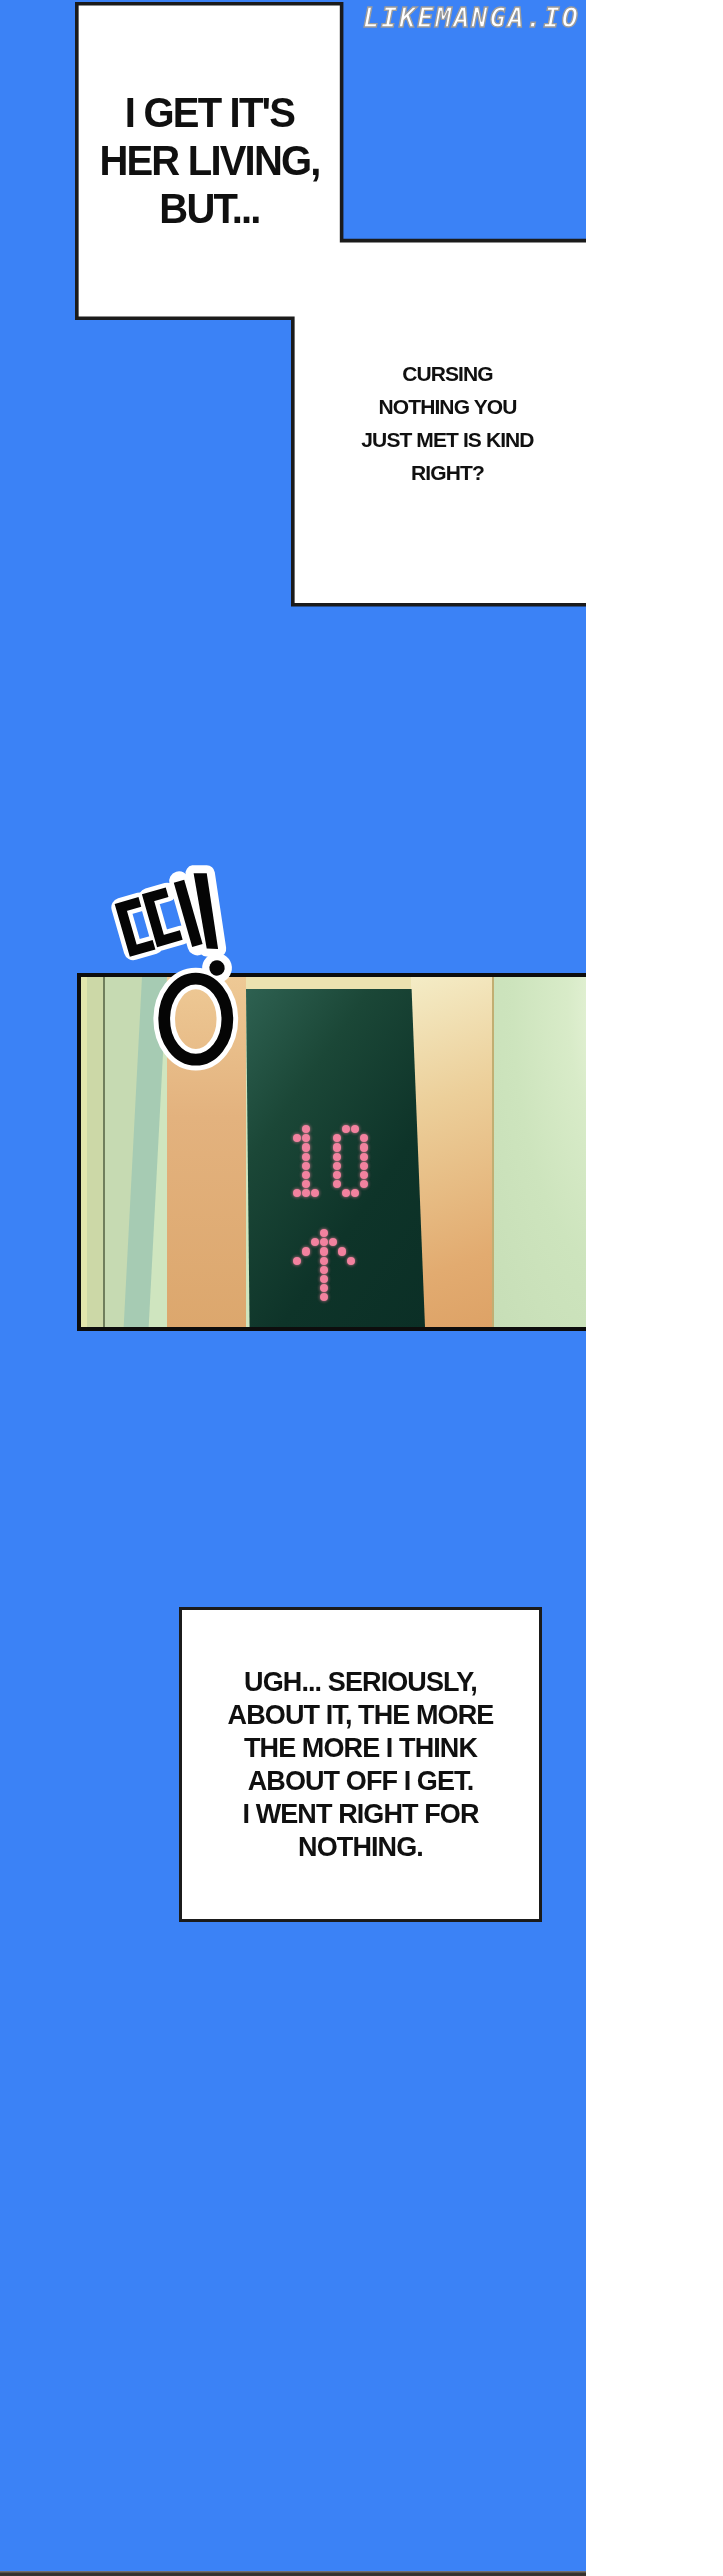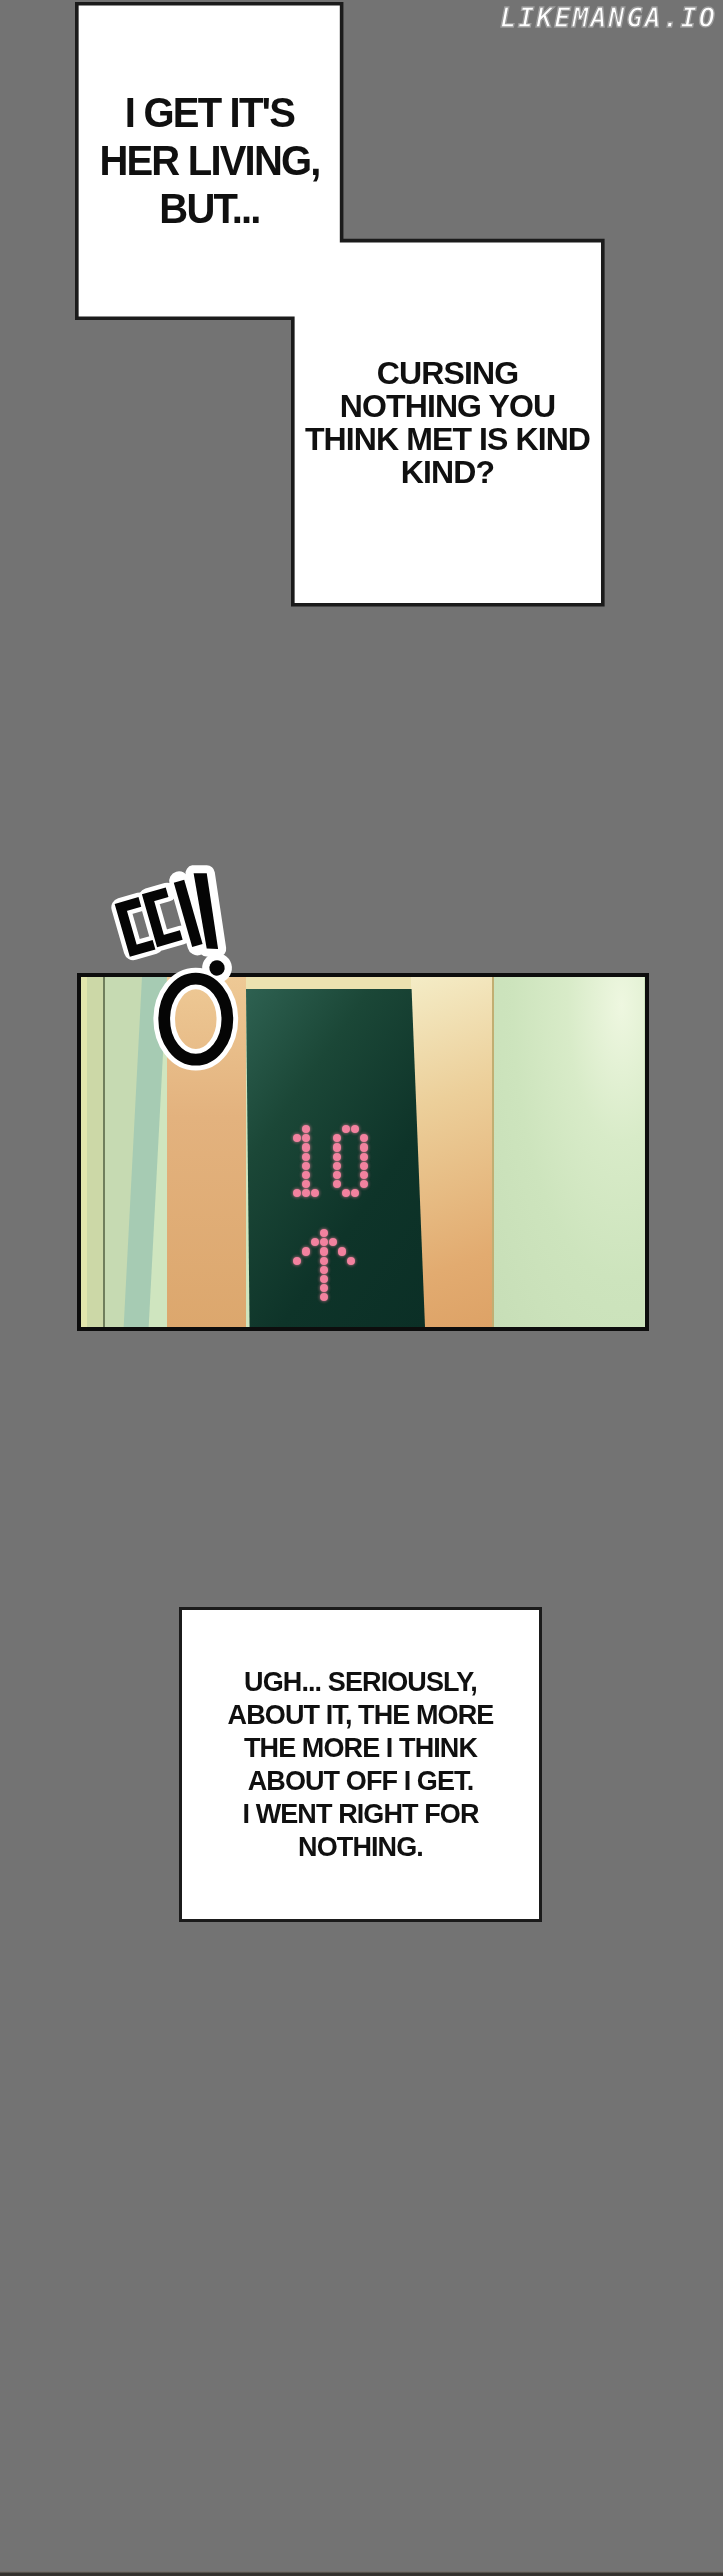--- a/index.html
+++ b/index.html
@@ -1,19 +1,19 @@
 <!DOCTYPE html>
 <html style="font-size:14.5px"><head>
 <meta charset="utf-8">
 <style>
   html,body{margin:0;padding:0;background:#ffffff;}
   .page{
     position:relative;
-    width:723px;height:2576px;
-    background:#737373;
+    width:586px;height:2576px;
+    background:#3b82f6;
     overflow:hidden;
     font-family:"Liberation Sans", sans-serif;
   }
 
   
   .watermark{
     position:absolute;top:1.8px;right:6.3px;
     font-family:"DejaVu Sans Mono", monospace;
     font-style:italic;font-weight:700;
     font-size:27px;letter-spacing:1.8px;
@@ -27,21 +27,21 @@
 
   .bubble-text{
     position:absolute;
     display:flex;flex-direction:column;justify-content:center;align-items:center;
     text-align:center;color:#101010;font-weight:700;
   }
   .bubble-text .bubble-line{white-space:nowrap;}
   .bt-1{left:80px;top:7.2px;width:259px;height:307px;
         font-size:40px;line-height:45px;letter-spacing:-1.8px;transform:scaleY(1.06);}
   .bt-2{left:296px;top:244px;width:303px;height:357px;
-        font-size:32px;line-height:33px;letter-spacing:-0.9px;}
+        font-size:21px;line-height:33px;letter-spacing:-0.9px;}
   .bubble-3{
     position:absolute;left:179px;top:1607px;width:363px;height:315px;
     box-sizing:border-box;border:3.6px solid #1b1b1b;background:#fff;
     display:flex;flex-direction:column;justify-content:center;align-items:center;
     text-align:right;color:#101010;font-weight:700;
     font-size:27px;line-height:33px;letter-spacing:-0.9px;
   }
   .bubble-3 .bubble-line{white-space:nowrap;}
 
   
@@ -103,22 +103,22 @@
 
   <div class="bubble-text bt-1">
       <div class="bubble-line">I GET IT'S</div>
       <div class="bubble-line">HER LIVING,</div>
       <div class="bubble-line">BUT...</div>
     </div>
 
   <div class="bubble-text bt-2">
       <div class="bubble-line">CURSING</div>
       <div class="bubble-line">NOTHING YOU</div>
-      <div class="bubble-line">THINK MET IS KIND</div>
-      <div class="bubble-line">KIND?</div>
+      <div class="bubble-line">JUST MET IS KIND</div>
+      <div class="bubble-line">RIGHT?</div>
     </div>
 
   <div class="panel">
     <div class="strip-a"></div>
     <div class="strip-b"></div>
     <div class="strip-line"></div>
     <div class="strip-c"></div>
     <div class="strip-d"></div>
     <div class="door-frame-left"></div>
     <div class="door-frame-right"></div>

